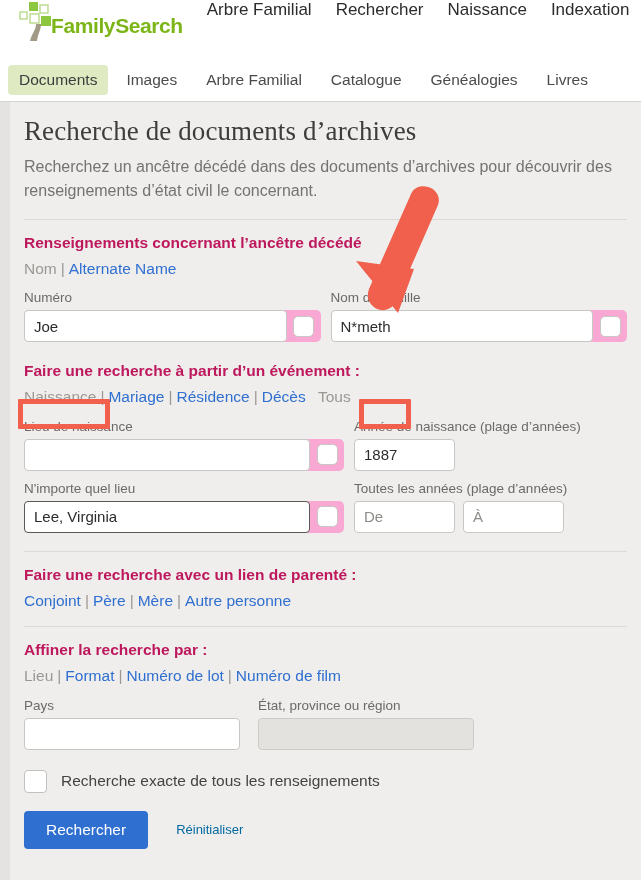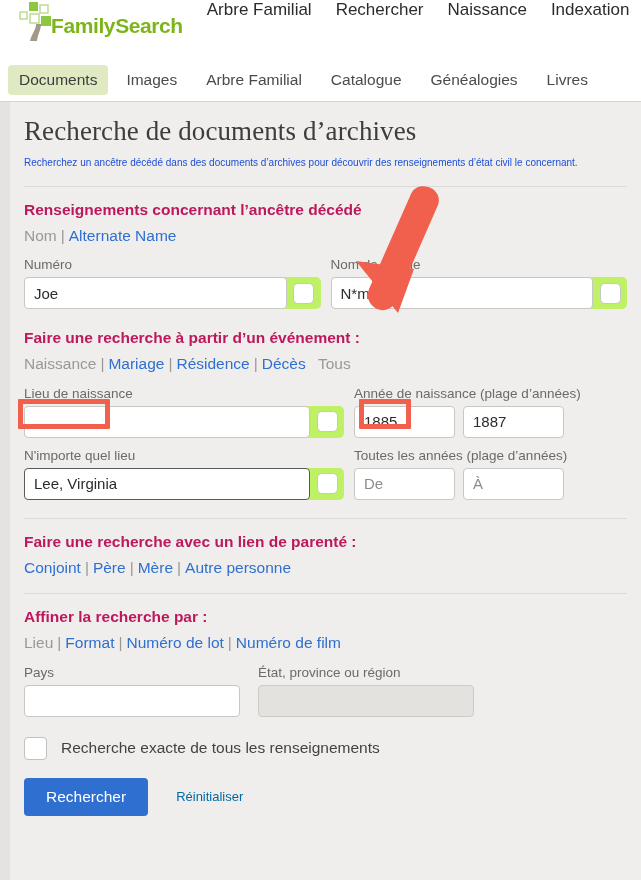--- a/index.html
+++ b/index.html
@@ -52,21 +52,21 @@
     background: #e4e3e1;
   }
   .content { padding: 14px 14px 0 14px; }
 
   h1.title {
     font-family: "Liberation Serif", serif;
     font-size: 27px; font-weight: normal; color: #3d3d3d;
     margin: 0 0 8px 0; letter-spacing: 0.1px;
   }
   p.intro {
-    font-size: 10px; color: #1d4ed8; line-height: 1.5;
+    font-size: 16px; color: #737373; line-height: 1.5;
     margin: 4px 0 16px 0; max-width: 600px;
   }
   .hr { height: 1px; background: #dcdad7; margin: 0 0 0 0; }
 
   h2.section {
     font-size: 15.5px; font-weight: bold; color: #be185d;
     margin: 14px 0 6px 0;
   }
   .linkrow { font-size: 15.5px; margin: 0 0 4px 0; line-height: 1.45; }
   .linkrow a { color: #2f6fd0; text-decoration: none; }
@@ -74,21 +74,21 @@
   .linkrow .sep { color: #9a9894; margin: 0 4px; }
 
   .fieldgrid { display: flex; gap: 10px; margin-top: 10px; }
   .fieldcol { display: flex; flex-direction: column; }
   label.flabel {
     font-size: 13.5px; color: #6b6a67; margin-bottom: 5px; white-space: nowrap;
   }
 
   .inputgroup {
     display: flex; align-items: stretch;
-    background: #bef264; border-radius: 5px; padding: 0;
+    background: #f9a8d4; border-radius: 5px; padding: 0;
     width: 100%;
   }
   .inputgroup input[type=text] {
     border: 1px solid #c9c7c3; border-radius: 4px;
     background: #ffffff; font-size: 15px; color: #2c2c2c;
     padding: 6px 9px; height: 32px; outline: none;
     font-family: "Liberation Sans", sans-serif;
     flex: 1 1 auto; min-width: 0;
   }
   .inputgroup.focused input[type=text] { border: 1px solid #5b5955; }
@@ -219,21 +219,20 @@
           <div class="inputgroup">
             <input type="text" value="" style="">
             <div class="helperbtn">
                 <div class="sq"></div>
               </div>
           </div>
         </div>
         <div class="fieldcol">
           <label class="flabel">Année de naissance (plage d’années)</label>
           <div style="display:flex;gap:8px">
-            <input type="text" class="yearbox" value="1885" style="">
             <input type="text" class="yearbox" value="1887" style="">
           </div>
         </div>
       </div>
 
       <div class="fieldgrid">
         <div class="fieldcol" style="width:320px">
           <label class="flabel">N'importe quel lieu</label>
           <div class="inputgroup focused">
             <input type="text" value="Lee, Virginia" style="">

